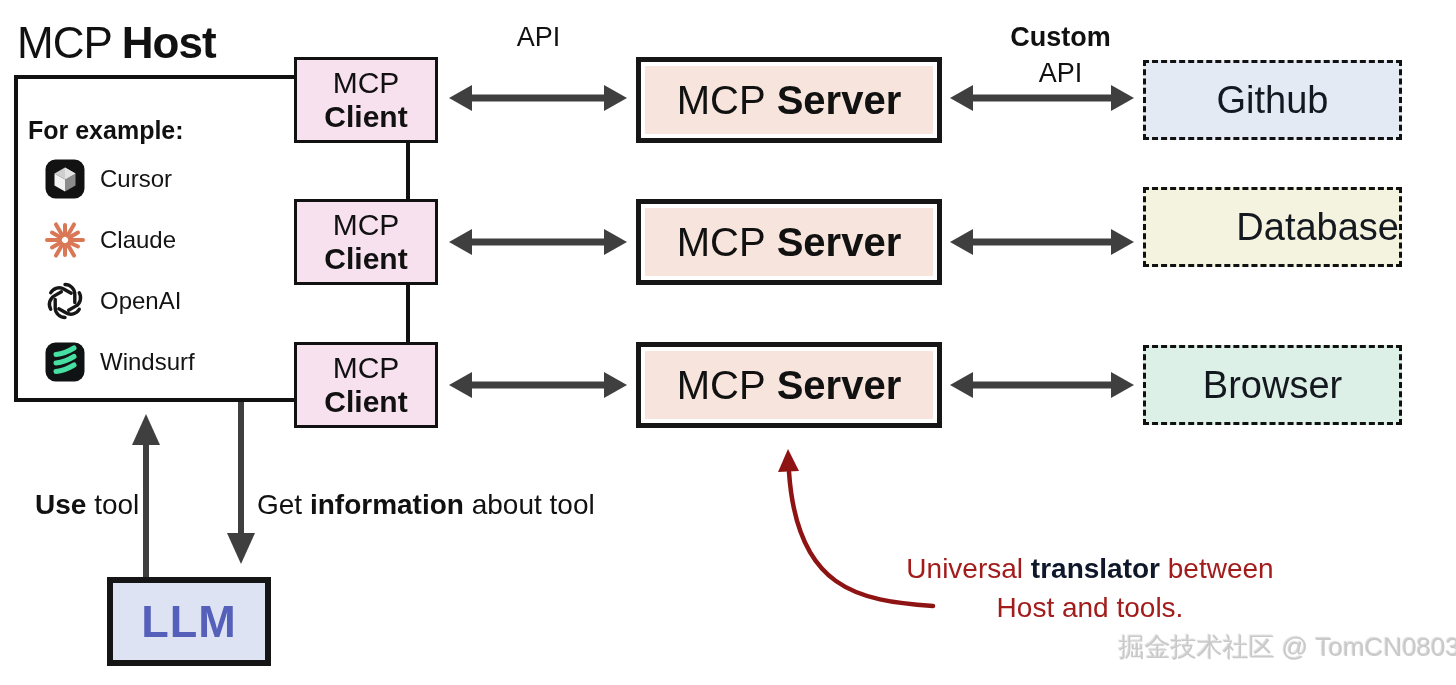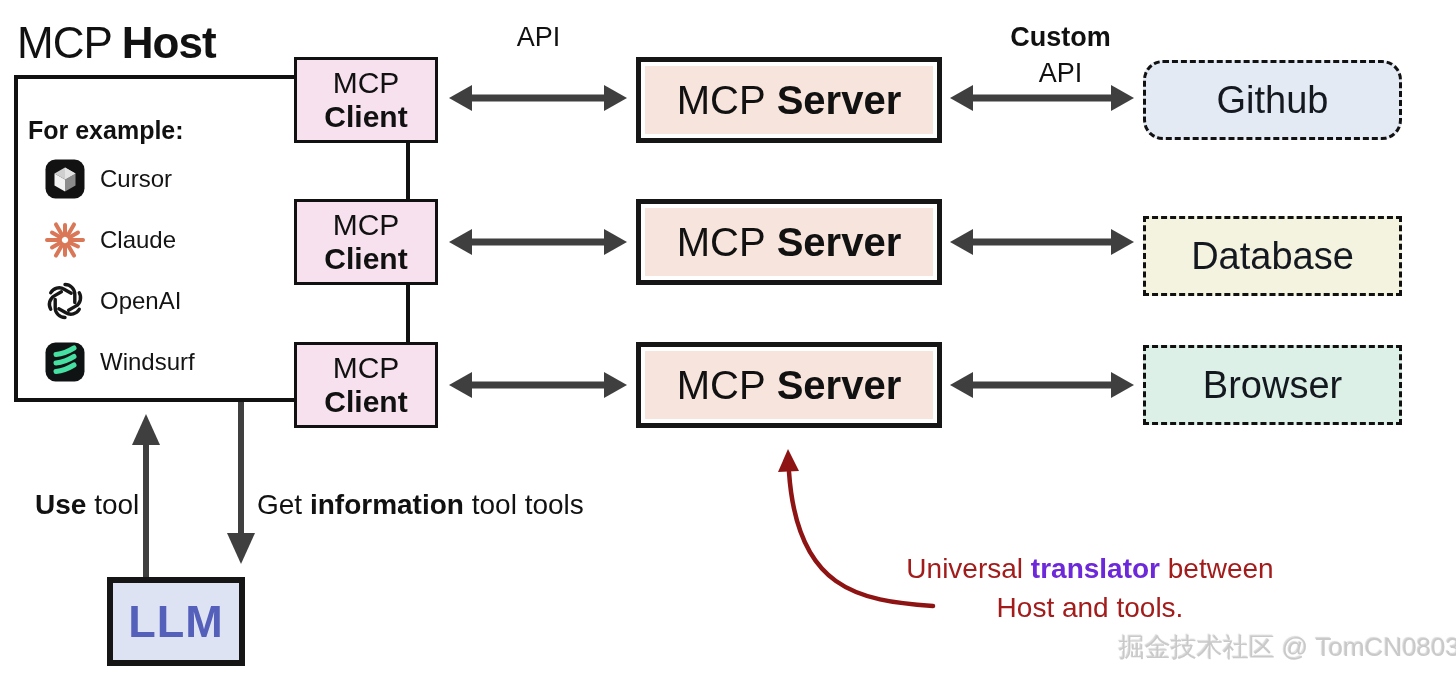--- a/index.html
+++ b/index.html
@@ -35,43 +35,43 @@
   .server{left:636px;width:306px;height:86px;background:#f7e4dc;border:5px solid #161616;
           box-shadow:inset 0 0 0 4px #fff;box-sizing:border-box;z-index:2;
           display:flex;align-items:center;justify-content:center;font-size:40px;white-space:nowrap;}
   .server .reg{font-weight:400;margin-right:11px;}
   .server .b{font-weight:700;}
   .s1{top:57px;} .s2{top:199px;} .s3{top:342px;}
 
   
   .tool{left:1143px;width:259px;height:80px;border:3px dashed #111;box-sizing:border-box;z-index:2;
         display:flex;align-items:center;justify-content:center;font-size:38px;color:#14181f;}
-  .t1{top:60px;} .t2{top:216px;} .t3{top:345px;}
+  .t1{top:60px;} .t2{top:187px;justify-content:flex-end;} .t3{top:345px;}
 
   
   .api-label{width:165px;text-align:center;font-size:27px;line-height:1.32;z-index:2;}
   .api-label .l1{font-weight:700;display:block;}
   .api-label .l2{font-weight:400;display:block;}
   .unified{left:456px;top:20px;}
   .custom{left:978px;top:20px;}
 
   
   .use-tool{left:8px;top:489px;font-size:28px;white-space:nowrap;margin-left:27px;}
   .get-info{left:257px;top:489px;font-size:28px;white-space:nowrap;}
   .bold{font-weight:700;}
 
   
-  .llm{left:107px;top:577px;width:138px;height:89px;background:#dee3f3;border:6px solid #151515;
+  .llm{left:107px;top:577px;width:164px;height:89px;background:#dee3f3;border:6px solid #151515;
        box-sizing:border-box;display:flex;align-items:center;justify-content:center;
        font-size:45px;font-weight:700;letter-spacing:1px;}
 
   
   .annotation{left:875px;top:550px;width:430px;text-align:center;font-size:28px;line-height:1.38;}
   .annotation .red{color:#a31c1c;}
-  .annotation .blk{color:#6d28d9;font-weight:700;}
+  .annotation .blk{color:#0f172a;font-weight:700;}
 
   
   .watermark{right:32px;top:630px;font-size:26px;color:#c9c9c9;white-space:nowrap;
              text-shadow:1px 1px 0 #ffffff,-1px -1px 1px rgba(140,140,140,.35);}
 </style>
 </head>
 <body>
 
 <div class="canvas">
 
@@ -211,21 +211,21 @@
   </div>
   <div class="abs server s2">
     <span class="reg">MCP</span>
       <span class="b">Server</span>
   </div>
   <div class="abs server s3">
     <span class="reg">MCP</span>
       <span class="b">Server</span>
   </div>
 
-  <div class="abs tool t1" style="background: rgb(228, 234, 244); border-radius: 20px;">
+  <div class="abs tool t1" style="background: rgb(228, 234, 244);">
     <span>Github</span>
   </div>
   <div class="abs tool t2" style="background: rgb(244, 243, 224);">
     <span>Database</span>
   </div>
   <div class="abs tool t3" style="background: rgb(221, 240, 231);">
     <span>Browser</span>
   </div>
 
   <div class="abs api-label unified">
@@ -233,21 +233,21 @@
   </div>
   <div class="abs api-label custom">
     <span class="l1">Custom</span>
     <span class="l2">API</span>
   </div>
 
   <div class="abs use-tool">
     <span class="bold">Use</span><span> tool</span>
   </div>
   <div class="abs get-info">
-    <span>Get </span><span class="bold">information</span><span> tool tools</span>
+    <span>Get </span><span class="bold">information</span><span> about tool</span>
   </div>
 
   <div class="abs llm">
     <span style="color: rgb(85, 96, 186);">LLM</span>
   </div>
 
   <div class="abs annotation">
     <span class="red">Universal </span><span class="blk">translator</span><span class="red"> between</span>
     <br>
     <span class="red">Host and tools.</span>

